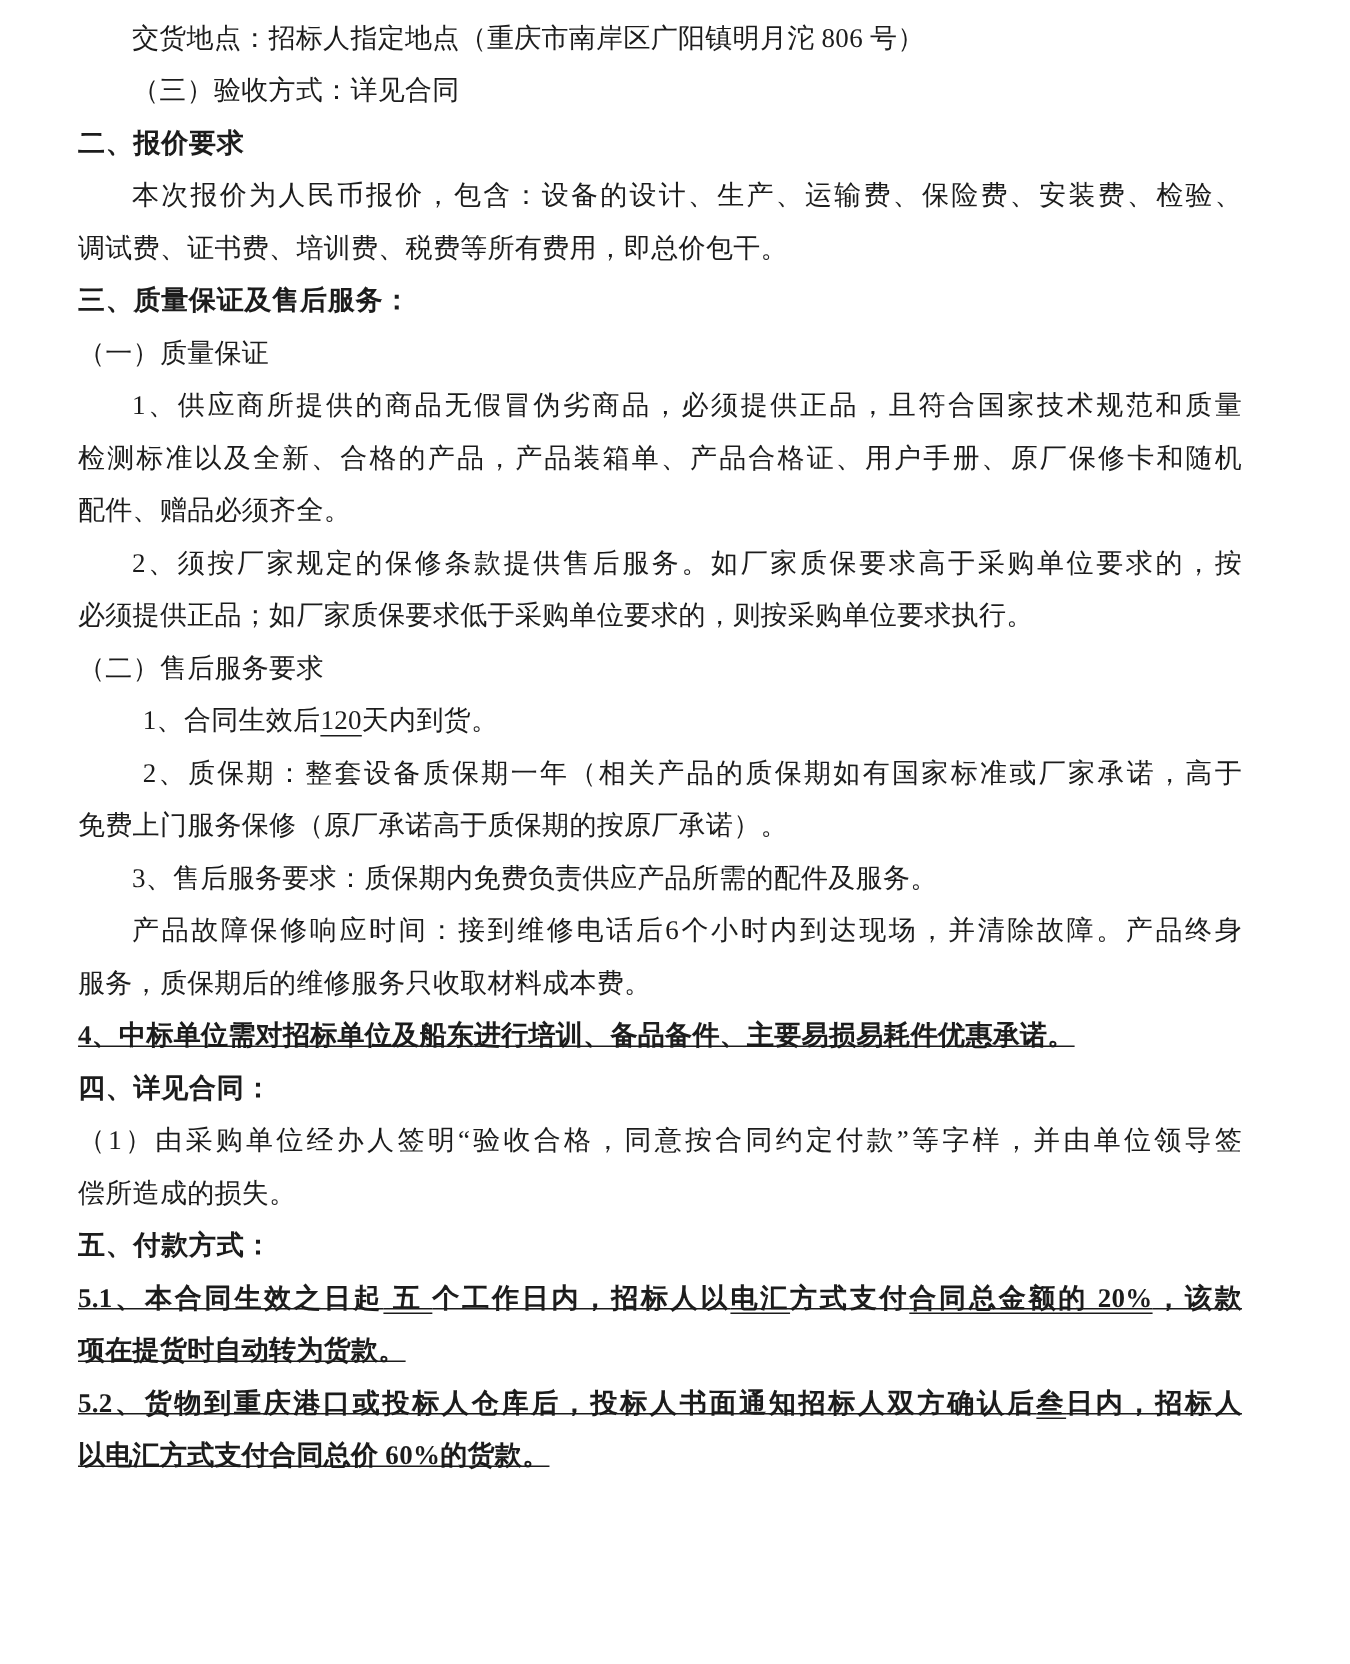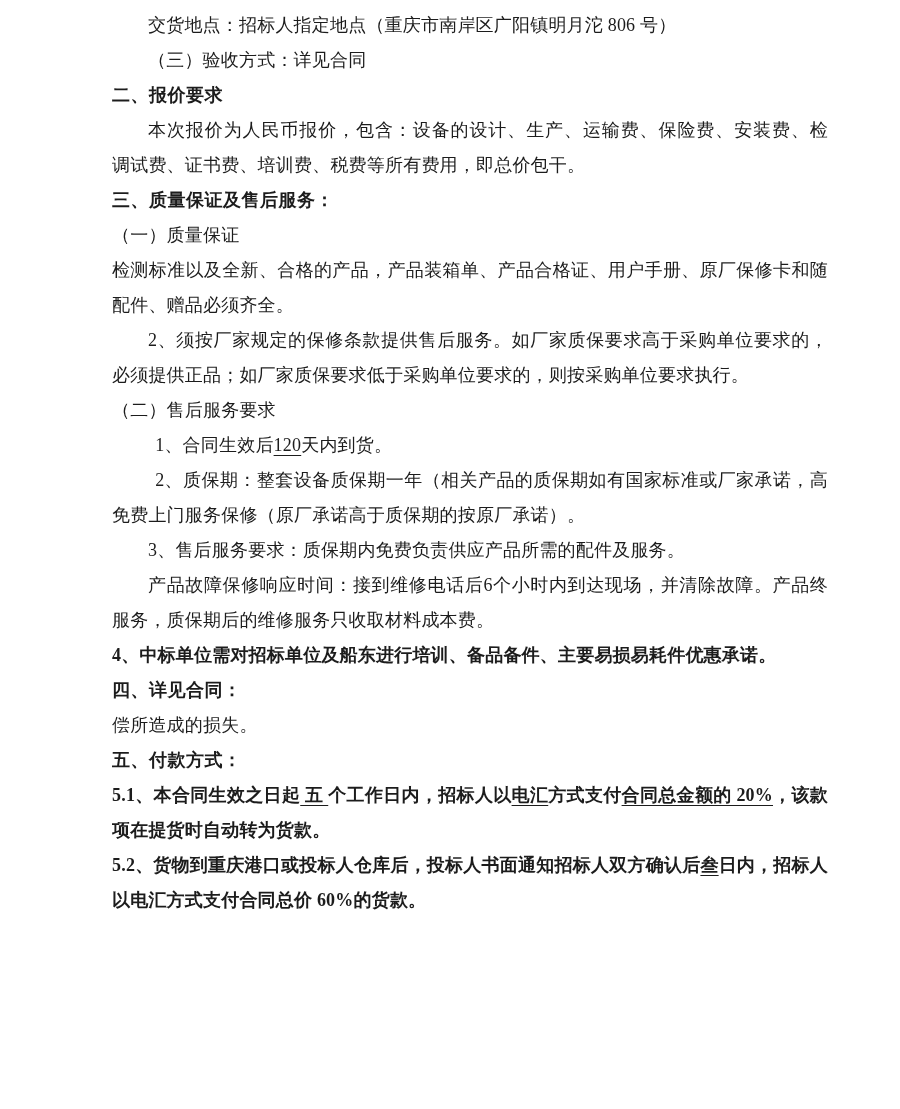--- a/index.html
+++ b/index.html
@@ -7,21 +7,21 @@
   body {
     width: 900px;
     height: 1109px;
     overflow: hidden;
     font-family: "Liberation Serif", "DejaVu Serif", serif;
   }
   .page {
     width: 900px;
     height: 1109px;
     background: #ffffff;
-    padding: 8px 72px 0 112px;
+    padding: 8px 72px 0 52px;
     color: #1c1c1c;
     font-size: 18px;
   }
   .line {
     height: 35px;
     line-height: 35px;
     overflow: hidden;
     text-align: left;
     letter-spacing: 0.2px;
   }
@@ -29,52 +29,54 @@
     text-align: justify;
     text-align-last: justify;
   }
   .line.indent-1 { padding-left: 2em; }
   .line.indent-2 { padding-left: 2.4em; }
   .line.heading {
     font-weight: bold;
     font-family: Liberation Sans, sans-serif;
     letter-spacing: 0.5px;
   }
-  .line.bold { font-weight: bold; }
+  .line.bold { font-weight: bold; text-decoration: underline; }
   .u {
     text-decoration: underline;
     text-underline-offset: 4px;
     text-decoration-thickness: 1px;
   }
 </style>
 </head>
 <body>
 
 <div class="page" style="color: rgb(28, 28, 28); background: rgb(255, 255, 255);">
   <div>
       <div class="line indent-1"><span>交货地点：招标人指定地点（重庆市南岸区广阳镇明月沱 806 号）</span></div>
       <div class="line indent-1"><span>（三）验收方式：详见合同</span></div>
       <div class="line heading"><span>二、报价要求</span></div>
       <div class="line indent-1 fill"><span>本次报价为人民币报价，包含：设备的设计、生产、运输费、保险费、安装费、检验、</span></div>
       <div class="line"><span>调试费、证书费、培训费、税费等所有费用，即总价包干。</span></div>
       <div class="line heading"><span>三、质量保证及售后服务：</span></div>
       <div class="line"><span>（一）质量保证</span></div>
+      <div class="line indent-1 fill"><span>1、供应商所提供的商品无假冒伪劣商品，必须提供正品，且符合国家技术规范和质量</span></div>
       <div class="line fill"><span>检测标准以及全新、合格的产品，产品装箱单、产品合格证、用户手册、原厂保修卡和随机</span></div>
       <div class="line"><span>配件、赠品必须齐全。</span></div>
       <div class="line indent-1 fill"><span>2、须按厂家规定的保修条款提供售后服务。如厂家质保要求高于采购单位要求的，按</span></div>
       <div class="line"><span>必须提供正品；如厂家质保要求低于采购单位要求的，则按采购单位要求执行。</span></div>
       <div class="line"><span>（二）售后服务要求</span></div>
       <div class="line indent-2"><span>1、合同生效后</span><span class="u">120</span><span>天内到货。</span></div>
       <div class="line indent-2 fill"><span>2、质保期：整套设备质保期一年（相关产品的质保期如有国家标准或厂家承诺，高于</span></div>
       <div class="line"><span>免费上门服务保修（原厂承诺高于质保期的按原厂承诺）。</span></div>
       <div class="line indent-1"><span>3、售后服务要求：质保期内免费负责供应产品所需的配件及服务。</span></div>
       <div class="line indent-1 fill"><span>产品故障保修响应时间：接到维修电话后6个小时内到达现场，并清除故障。产品终身</span></div>
       <div class="line"><span>服务，质保期后的维修服务只收取材料成本费。</span></div>
       <div class="line bold"><span>4、中标单位需对招标单位及船东进行培训、备品备件、主要易损易耗件优惠承诺。</span></div>
       <div class="line heading"><span>四、详见合同：</span></div>
+      <div class="line fill"><span>（1）由采购单位经办人签明“验收合格，同意按合同约定付款”等字样，并由单位领导签</span></div>
       <div class="line"><span>偿所造成的损失。</span></div>
       <div class="line heading"><span>五、付款方式：</span></div>
       <div class="line bold fill"><span>5.1、本合同生效之日起</span><span class="u">&nbsp;五&nbsp;</span><span>个工作日内，招标人以</span><span class="u">电汇</span><span>方式支付</span><span class="u">合同总金额的&nbsp;20%</span><span>，该款</span></div>
       <div class="line bold"><span>项在提货时自动转为货款。</span></div>
       <div class="line bold fill"><span>5.2、货物到重庆港口或投标人仓库后，投标人书面通知招标人双方确认后</span><span class="u">叁</span><span>日内，招标人</span></div>
       <div class="line bold"><span>以电汇方式支付合同总价 60%的货款。</span></div>
     </div>
 </div>
 
 </body></html>

